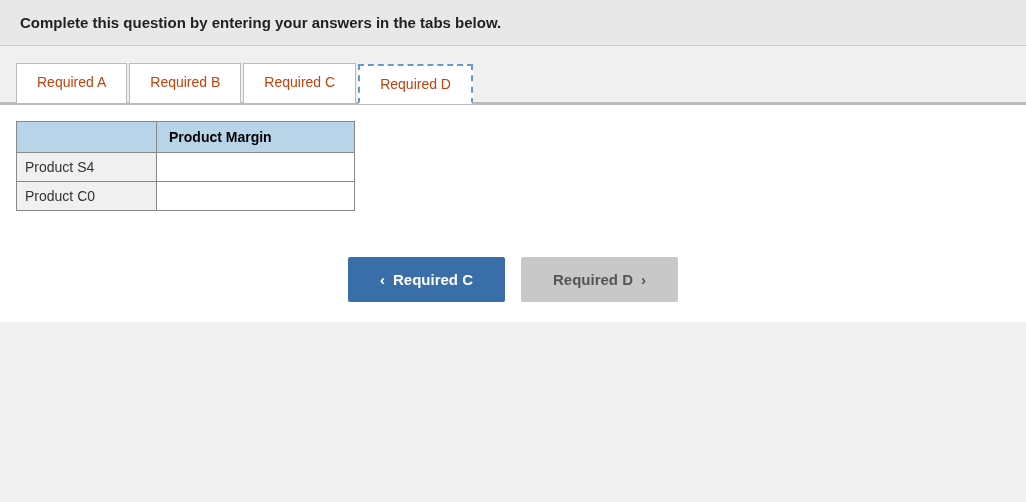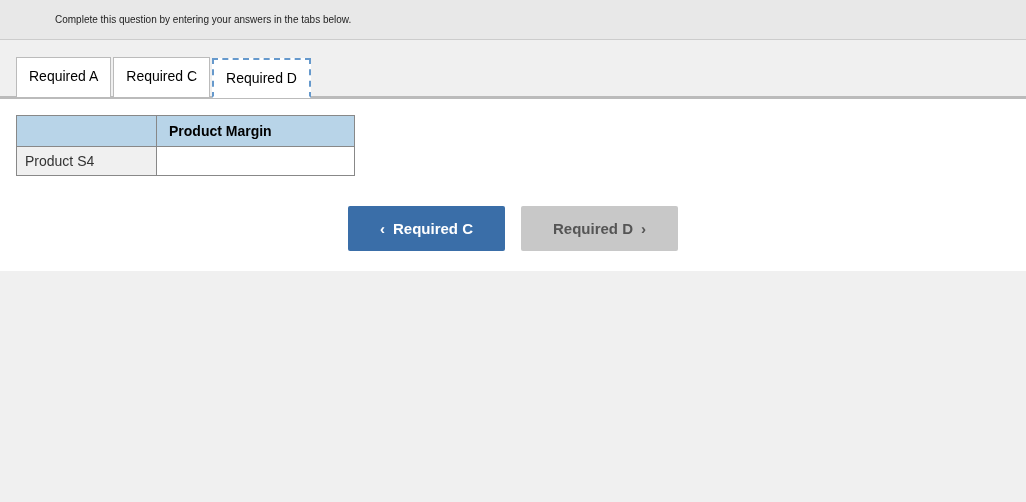--- a/index.html
+++ b/index.html
@@ -11,42 +11,41 @@
       min-height: 502px;
     }
 
     .header-bar {
       background: #e8e8e8;
       padding: 14px 20px 14px 20px;
       border-bottom: 1px solid #ccc;
     }
 
     .header-bar p {
-      font-weight: normal;
-      font-size: 10px;
+      font-weight: bold;
+      font-size: 15px;
       color: #222;
-      margin-left: 35px;
     }
 
     .tabs-area {
       background: #f0f0f0;
       padding: 16px 16px 0 16px;
       display: flex;
       gap: 0;
       border-bottom: 2px solid #bbb;
     }
 
     .tab {
       background: #fff;
       border: 1px solid #bbb;
       border-bottom: none;
-      padding: 10px 12px;
+      padding: 10px 20px;
       cursor: pointer;
       font-size: 14px;
-      color: #000000;
+      color: #c2410c;
       margin-right: 2px;
       position: relative;
       bottom: -1px;
     }
 
     .tab.active {
       border: 2px dashed #6699cc;
       border-bottom: 2px solid #fff;
       background: #fff;
       font-weight: normal;
@@ -66,21 +65,21 @@
       margin-bottom: 16px;
       line-height: 1.5;
     }
 
     .instruction-text .red-text {
       color: #cc3333;
     }
 
     .data-table {
       border-collapse: collapse;
-      margin-bottom: 30px;
+      margin-bottom: 46px;
     }
 
     .data-table th {
       background: #b8d4e8;
       border: 1px solid #888;
       padding: 7px 40px 7px 12px;
       font-weight: bold;
       text-align: left;
       font-size: 14px;
     }
@@ -151,20 +150,23 @@
 </head>
 <body>
 
 <div class="header-bar">
   <p>Complete this question by entering your answers in the tabs below.</p>
 </div>
 
 <div class="tabs-area">
   <div class="tab">
     <span>Required A</span>
+  </div>
+  <div class="tab">
+    <span>Required B</span>
   </div>
   <div class="tab">
     <span>Required C</span>
   </div>
   <div class="tab active">
     <span>Required D</span>
   </div>
 </div>
 
 <div class="content-area">
@@ -176,20 +178,26 @@
         <th>Product Margin</th>
       </tr>
     </thead>
     <tbody>
       <tr>
         <td class="label-cell">Product S4</td>
         <td class="input-cell">
           <input type="text" style="">
         </td>
       </tr>
+      <tr>
+        <td class="label-cell">Product C0</td>
+        <td class="input-cell">
+          <input type="text" style="">
+        </td>
+      </tr>
     </tbody>
   </table>
 
   <div class="buttons-row">
     <button class="btn-prev">
       <span>‹</span>
       <span>Required C</span>
     </button>
     <button class="btn-next">
       <span>Required D</span>

